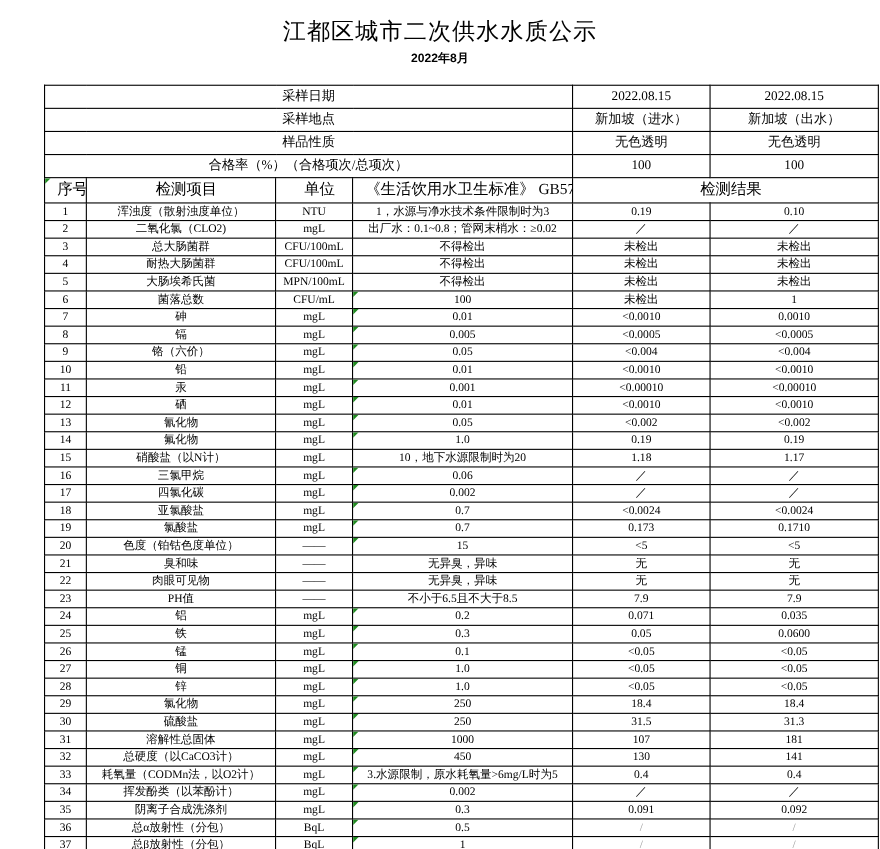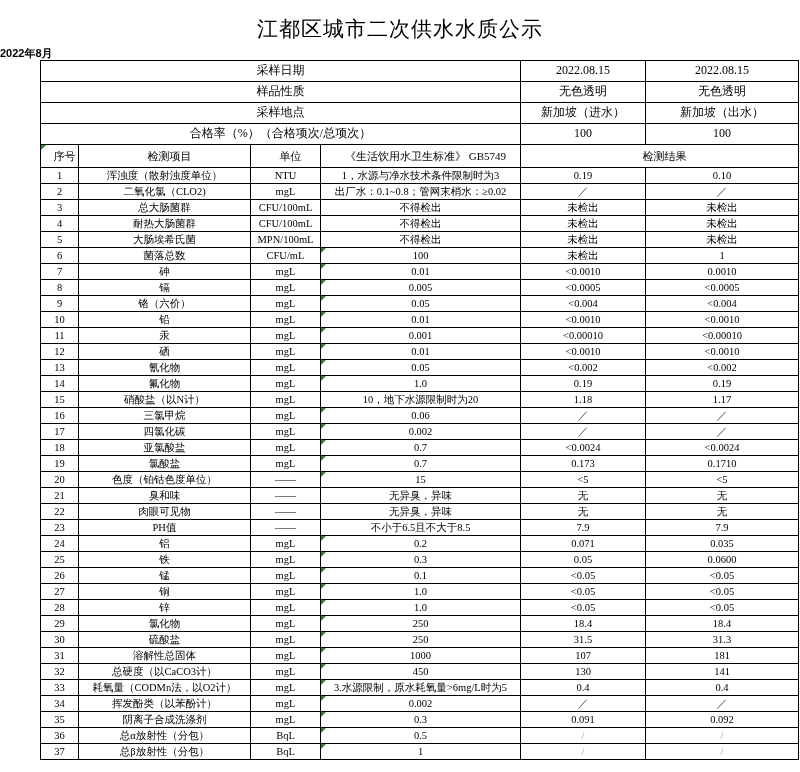--- a/index.html
+++ b/index.html
@@ -5,33 +5,33 @@
   html,body{margin:0;padding:0;background:#ffffff;}
   .page{
     width:800px;height:772px;background:#ffffff;overflow:hidden;
     font-family:"Liberation Serif", serif;color:#000;
   }
   .title{
     margin:16px 0 0;text-align:center;font-size:21px;line-height:26px;
     font-weight:normal;font-family:"Liberation Sans", sans-serif;letter-spacing:1px;
   }
   .subtitle{
-    margin:5px 0 0;text-align:left;font-size:11px;line-height:13px;
+    margin:5px 0 17px;text-align:center;font-size:11px;line-height:13px;
     font-weight:bold;font-family:"Liberation Sans", sans-serif;
   }
   table.wq{
     margin-left:40px;width:758px;border-collapse:collapse;table-layout:fixed;
   }
   table.wq td, table.wq th{
     border:1px solid #000;padding:0 1px;text-align:center;vertical-align:middle;
     font-size:10.5px;line-height:1.1;font-weight:normal;position:relative;
     overflow:hidden;white-space:nowrap;
   }
   tr.meta-row td{height:20px;font-size:12px;}
-  tr.head-row th{height:22px;font-size:11px;padding-left:11px;}
+  tr.head-row th{height:22px;font-size:14px;padding-left:11px;}
   tbody.rows td{height:15px;}
   td.left{text-align:left;padding-left:3px;margin-left:35px;}
   td.muted{color:#9a9a9a;font-size:9px;}
   .tri{
     position:absolute;top:0;left:0;width:0;height:0;
     border-top:5px solid #228B22;border-right:5px solid transparent;
     display:block;
   }
 </style>
 </head>
@@ -50,28 +50,28 @@
         <col style="width:125px">
         <col style="width:153px">
     </colgroup>
     <tbody>
       <tr class="meta-row">
         <td colspan="4">采样日期</td>
         <td>2022.08.15</td>
         <td>2022.08.15</td>
       </tr>
       <tr class="meta-row">
+        <td colspan="4">采样地点</td>
+        <td>新加坡（进水）</td>
+        <td>新加坡（出水）</td>
+      </tr>
+      <tr class="meta-row">
         <td colspan="4">样品性质</td>
         <td>无色透明</td>
         <td>无色透明</td>
-      </tr>
-      <tr class="meta-row">
-        <td colspan="4">采样地点</td>
-        <td>新加坡（进水）</td>
-        <td>新加坡（出水）</td>
       </tr>
       <tr class="meta-row">
         <td colspan="4">合格率（%）（合格项次/总项次）</td>
         <td>100</td>
         <td>100</td>
       </tr>
       <tr class="head-row">
         <th><span class="tri"></span><span>序号</span></th>
         <th>检测项目</th>
         <th>单位</th>

